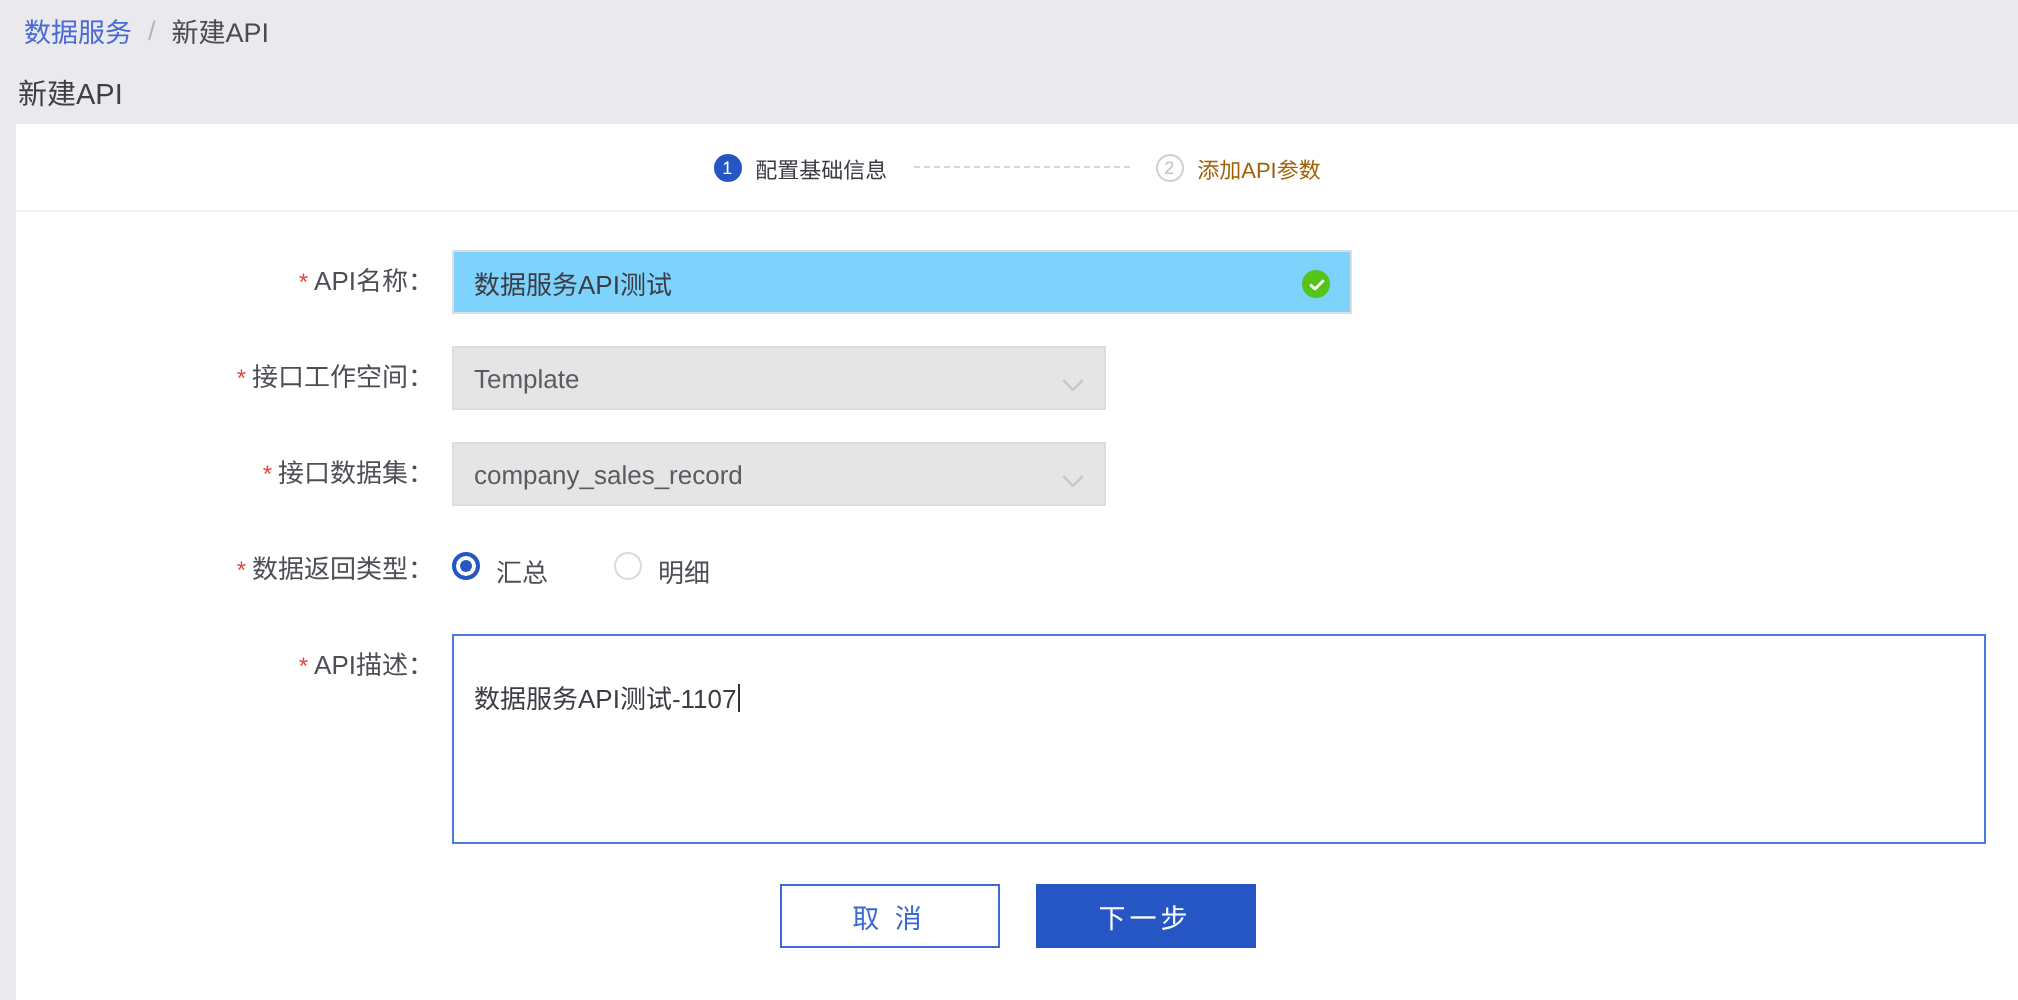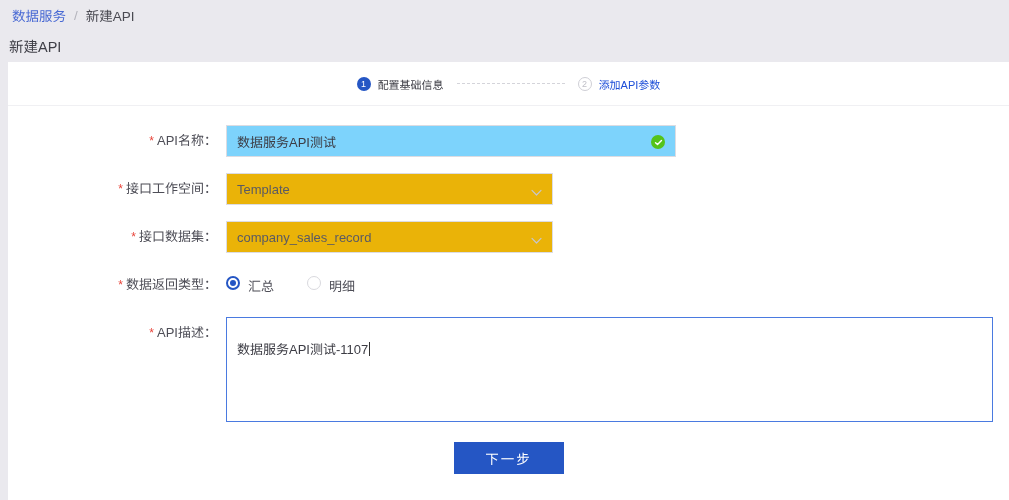--- a/index.html
+++ b/index.html
@@ -94,21 +94,21 @@
     background: #ffffff;
   }
   .step-label {
     margin-left: 7px;
     font-size: 11px;
   }
   .step.active .step-label {
     color: #3c3c44;
   }
   .step.inactive .step-label {
-    color: #1d4ed8;
+    color: #a16207;
   }
   .step-connector {
     width: 108px;
     height: 0;
     border-top: 1px dashed #d4d4da;
     margin: 0 13px;
   }
 
   
   .form {
@@ -161,21 +161,21 @@
     background: #54c31a;
     display: flex;
     align-items: center;
     justify-content: center;
   }
 
   .select-input {
     width: 327px;
     height: 32px;
     border: 1px solid #dcdce2;
-    background: #eab308;
+    background: #e5e5e5;
     box-sizing: border-box;
     display: flex;
     align-items: center;
     padding: 0 10px;
     position: relative;
   }
   .select-input .value {
     font-size: 13px;
     color: #5a5a63;
   }
@@ -371,17 +371,18 @@
     <div class="form-row">
       <div class="form-label">
         <span class="req-star">*</span><span>API描述：</span>
       </div>
       <div class="textarea">
         <span class="value">数据服务API测试-1107</span><span class="caret"></span>
       </div>
     </div>
 
     <div class="footer">
+      <div class="btn btn-cancel">取 消</div>
       <div class="btn btn-primary">下一步</div>
     </div>
 
   </div>
 </div>
 
 </body></html>

